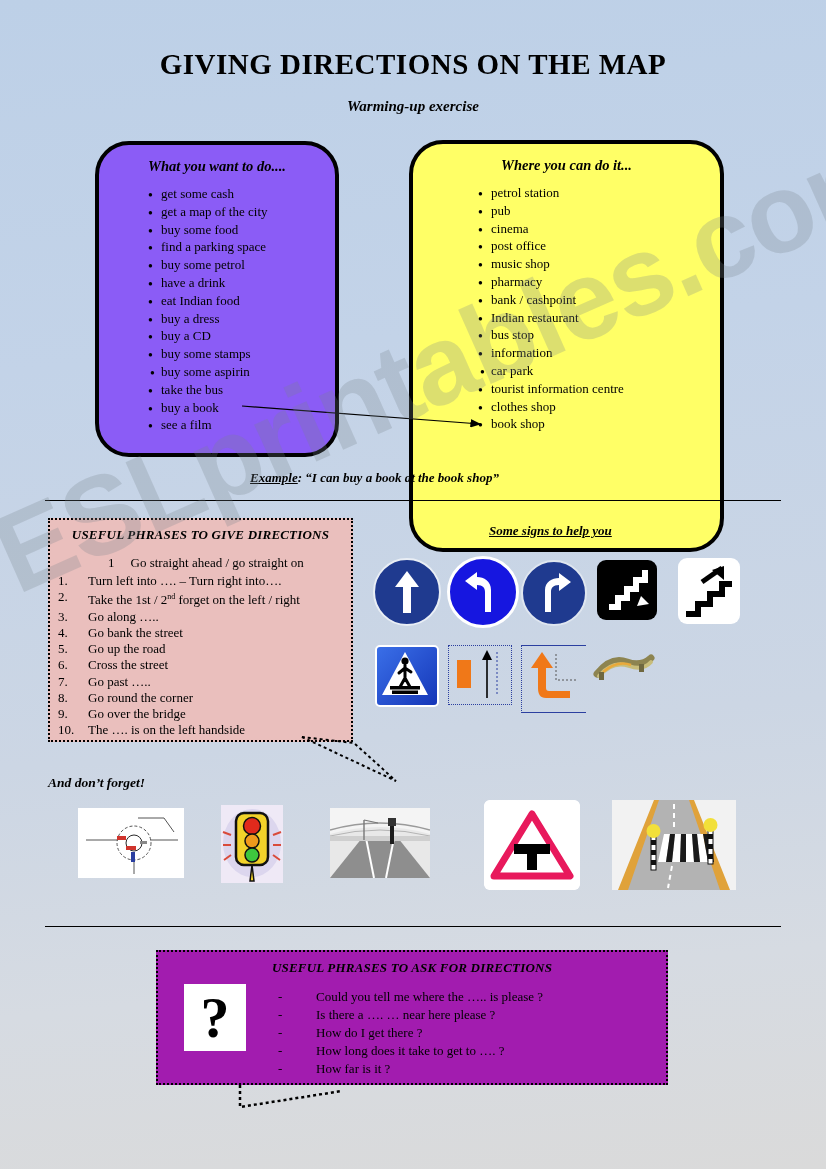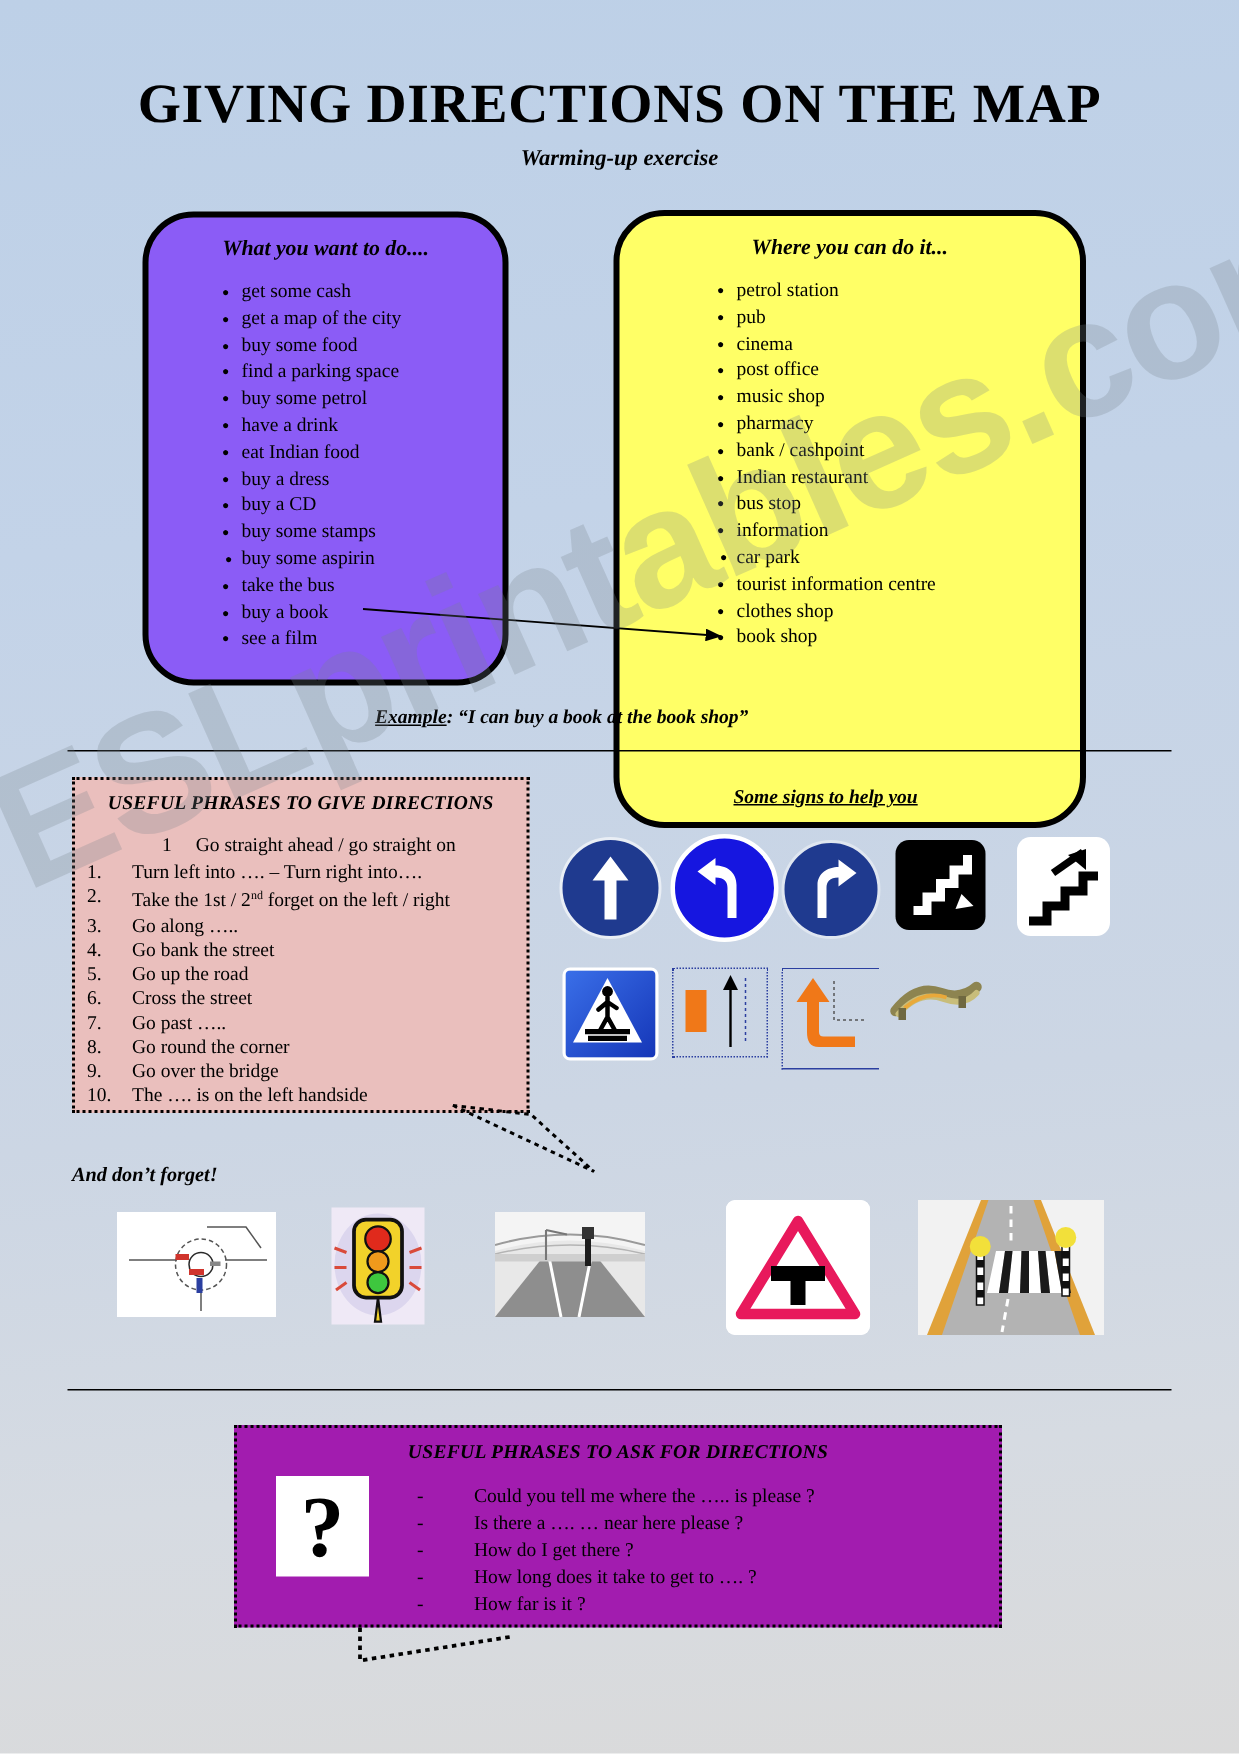--- a/index.html
+++ b/index.html
@@ -35,21 +35,21 @@
     white-space: nowrap;
   }
 
   
   #page-title {
     position: absolute;
     left: 0; top: 48px;
     width: 826px;
     text-align: center;
     font-family: "Liberation Serif", serif;
-    font-size: 37px;
+    font-size: 29px;
     font-weight: bold;
     letter-spacing: .5px;
   }
   #page-subtitle {
     position: absolute;
     left: 0; top: 98px;
     width: 826px;
     text-align: center;
     font-family: "Liberation Serif", serif;
     font-size: 15px;

